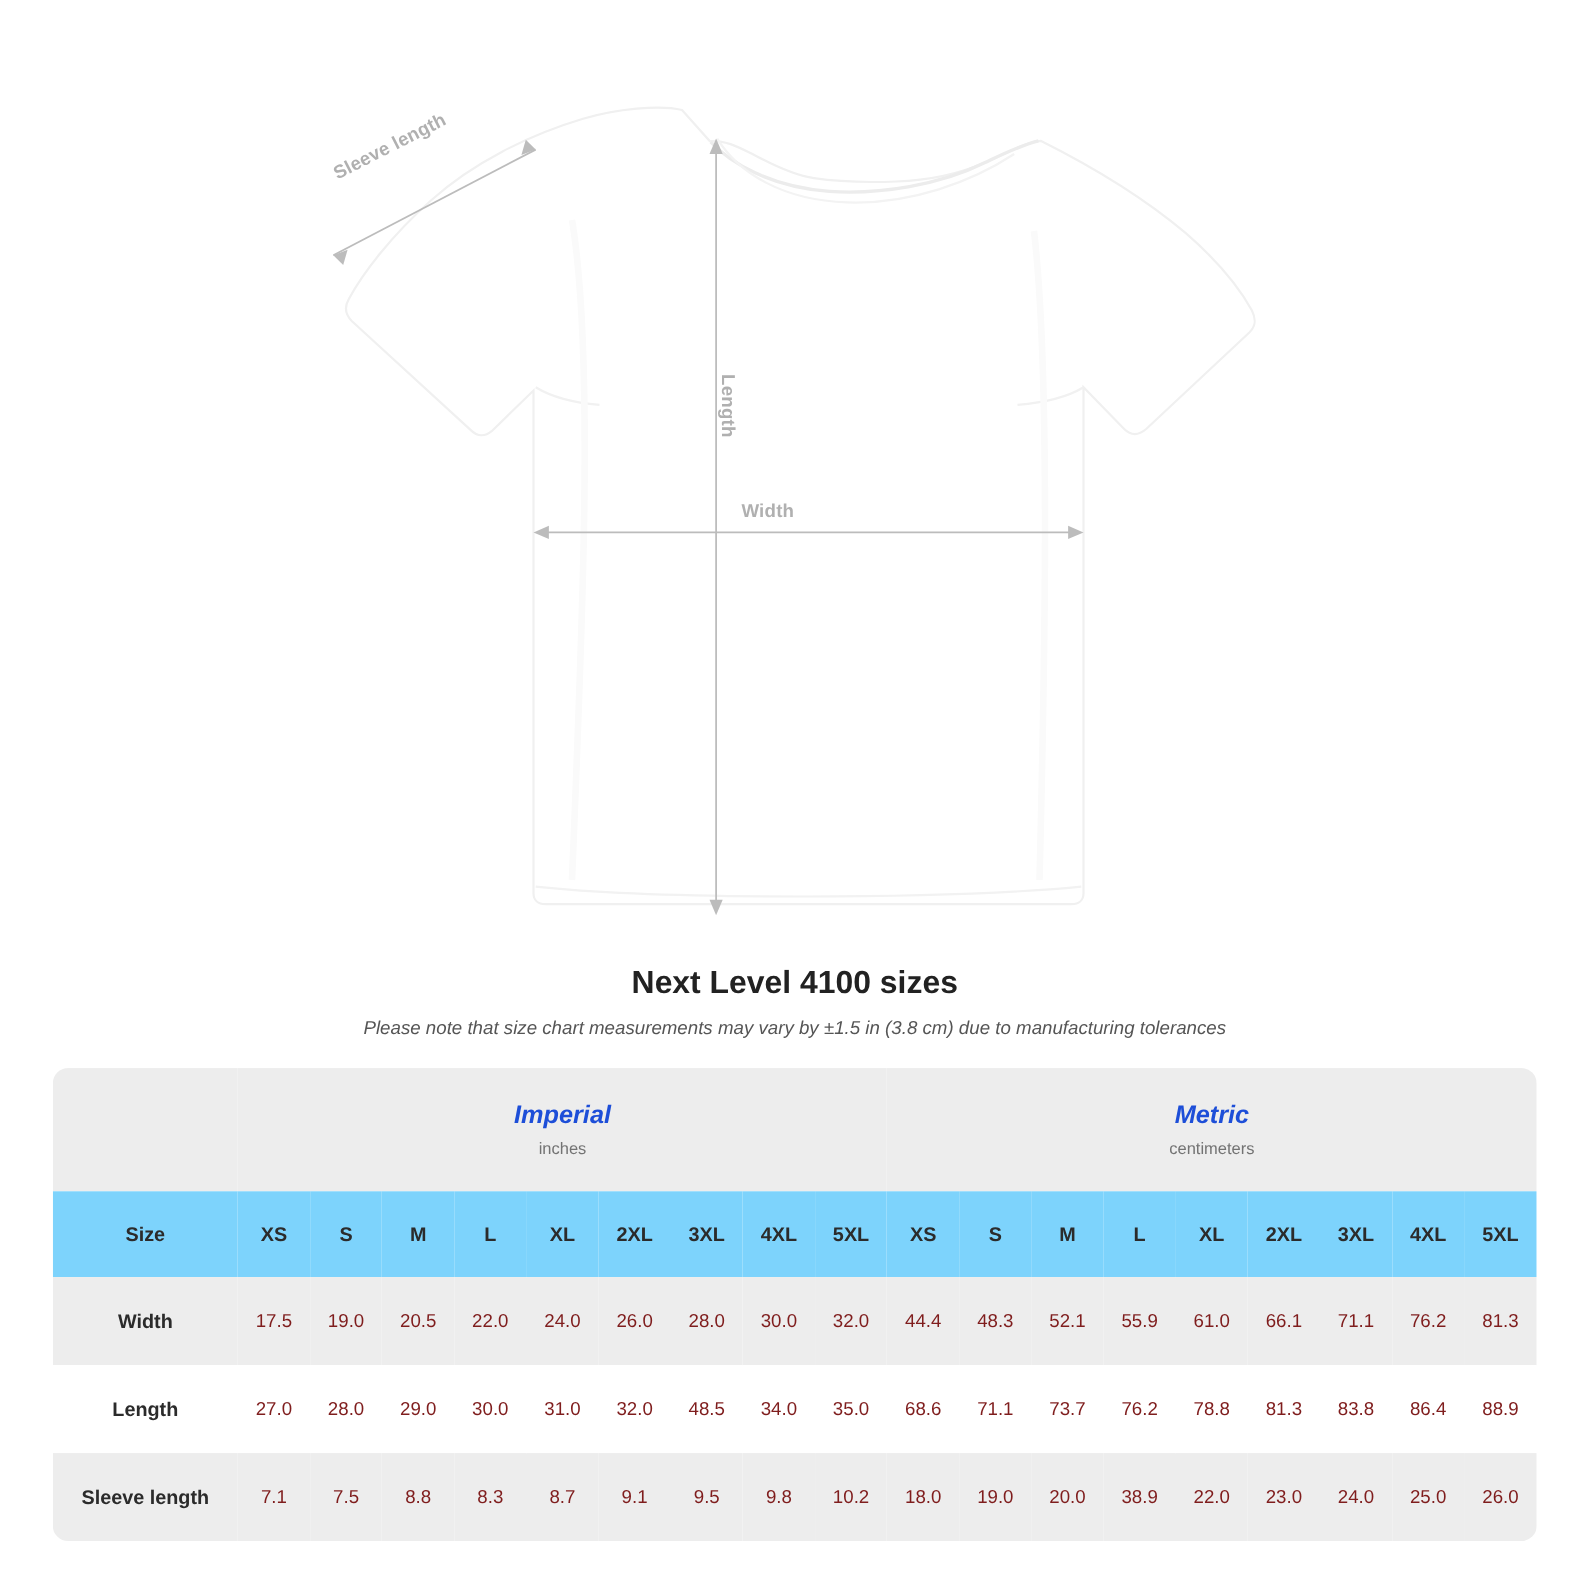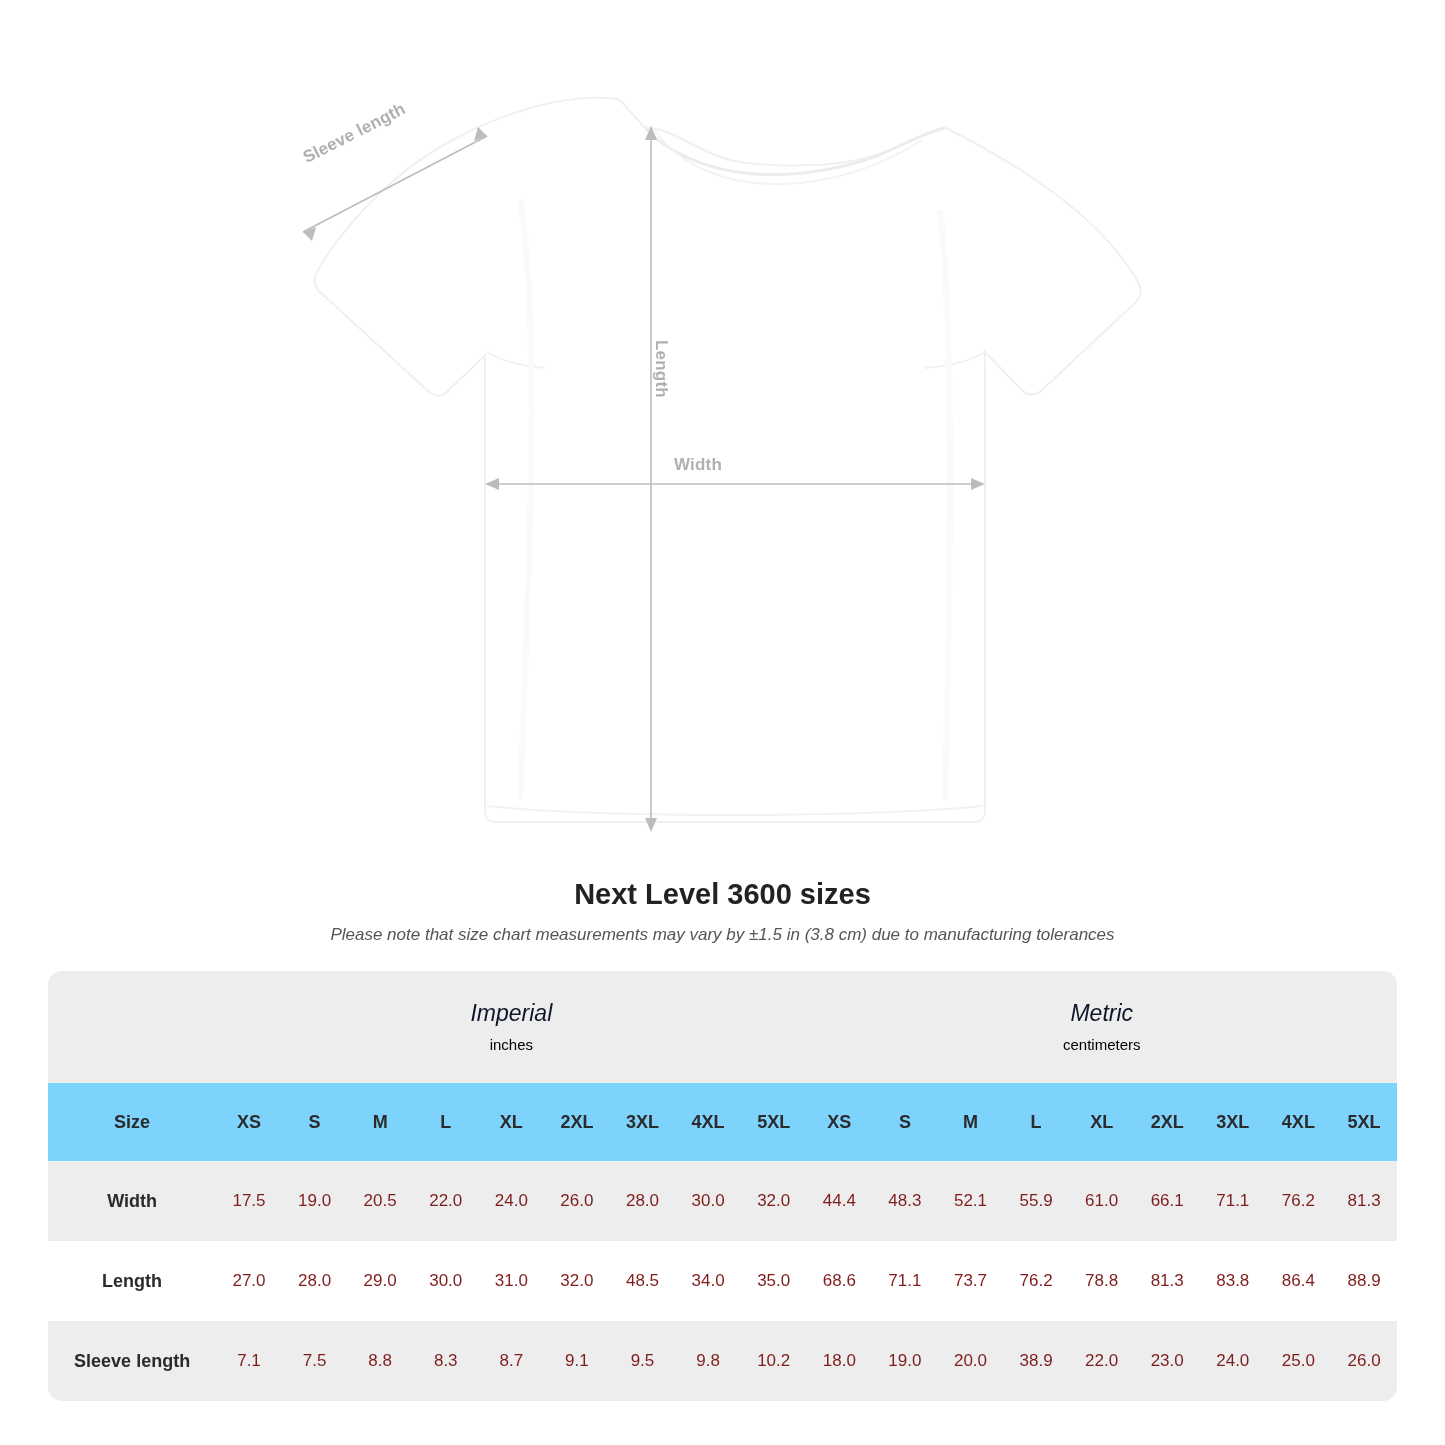--- a/index.html
+++ b/index.html
@@ -93,27 +93,27 @@
   }
   
   .grp-row td {
     background: #ededed;
     height: 112px;
     padding: 0;
   }
   .grp-name {
     font-size: 23px;
     font-style: italic;
-    font-weight: normal;
-    color: #0f172a;
+    font-weight: bold;
+    color: #1d4ed8;
     line-height: 1.1;
   }
   .grp-unit {
     font-size: 15px;
-    color: #000000;
+    color: #737373;
     margin-top: 10px;
   }
   .head-row td {
     background: #7dd3fc;
     height: 76px;
     font-weight: bold;
     color: #2b2b2b;
     font-size: 18px;
   }
   .row-label {
@@ -199,21 +199,21 @@
         <polygon points="985,484 971,478 971,490" fill="#bcbcbc" stroke="none"></polygon>
       </g>
     </svg>
 
     <div class="dim-label lbl-sleeve">Sleeve length</div>
     <div class="dim-label lbl-length">Length</div>
     <div class="dim-label lbl-width">Width</div>
   </div>
 
   <div class="title-block">
-    <h1 class="chart-title">Next Level 3600 sizes</h1>
+    <h1 class="chart-title">Next Level 4100 sizes</h1>
     <p class="chart-note">Please note that size chart measurements may vary by ±1.5 in (3.8 cm) due to manufacturing tolerances</p>
   </div>
 
   <div class="table-wrap">
     <table class="size-table">
       <colgroup>
         <col class="first-col">
         <col class="datacol">
           <col class="datacol">
           <col class="datacol">

